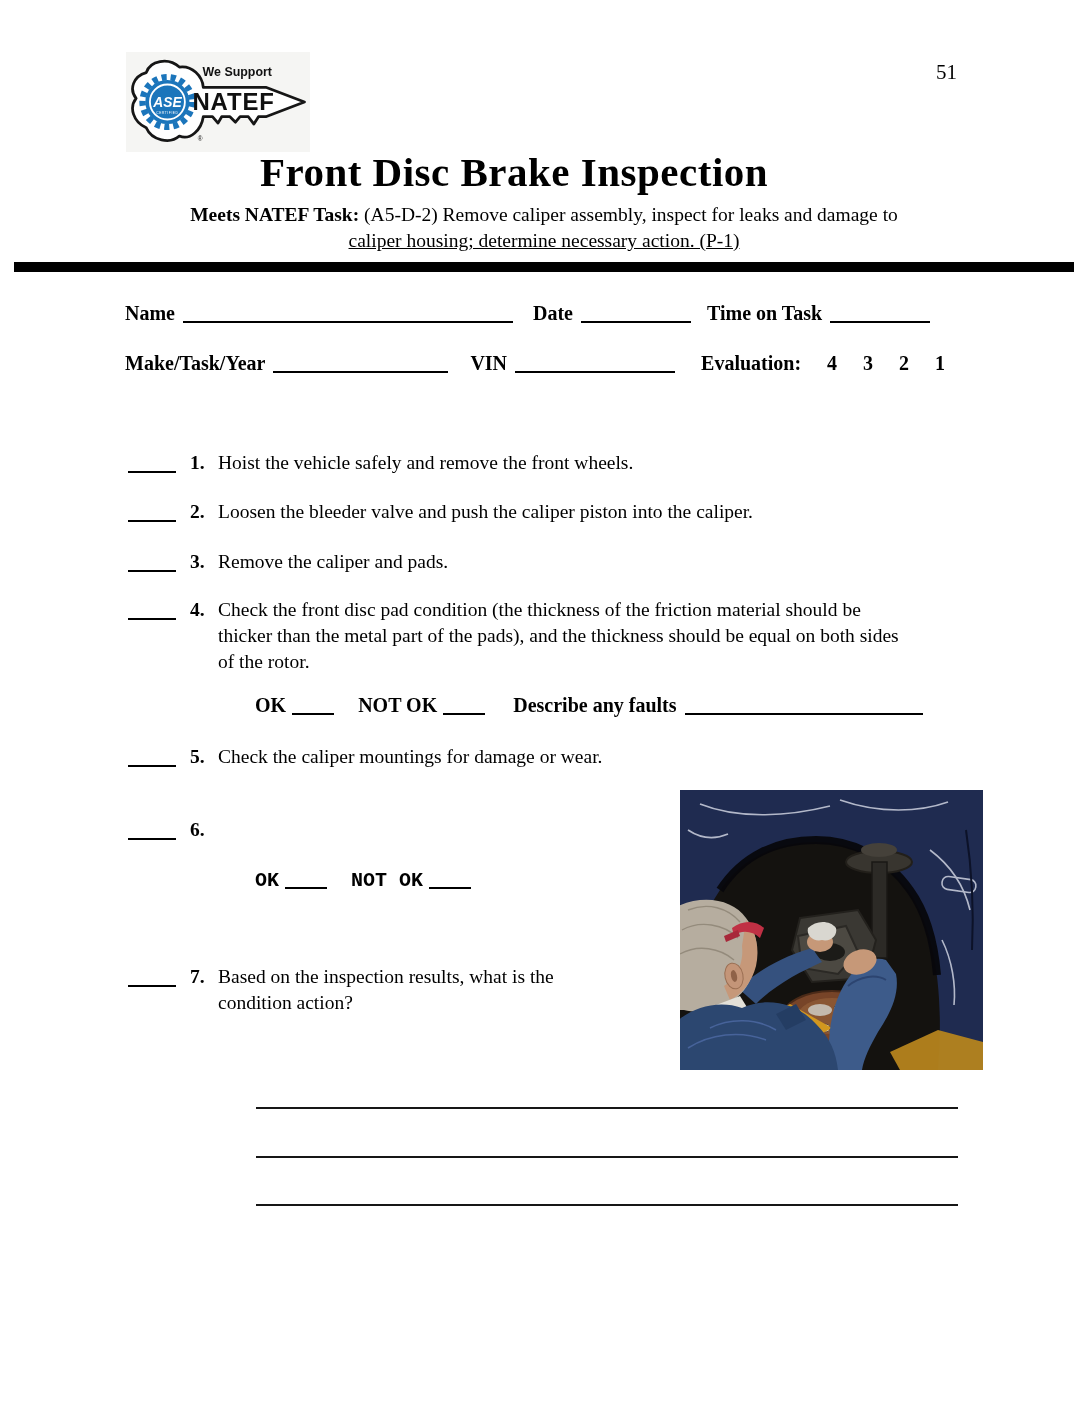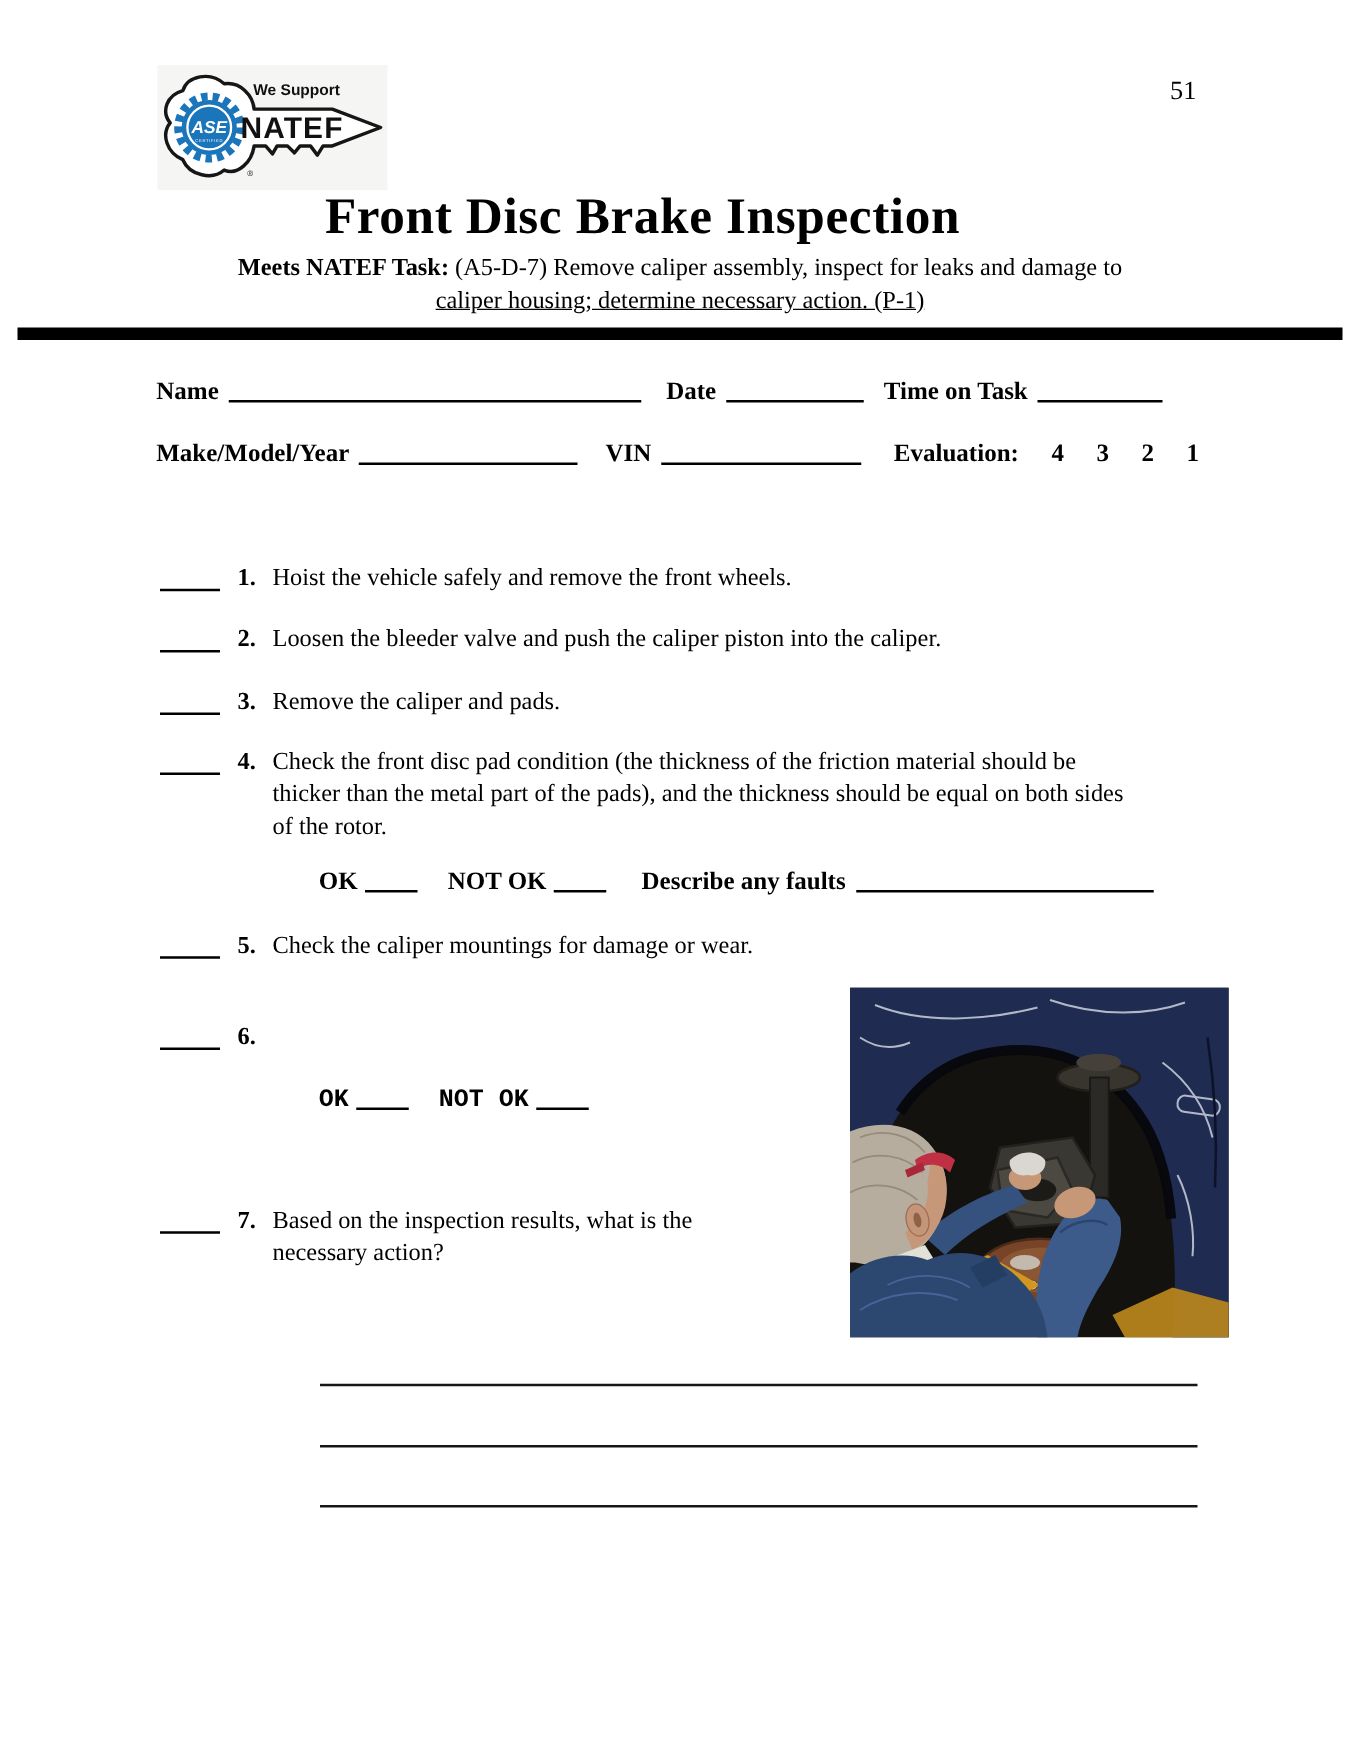--- a/index.html
+++ b/index.html
@@ -80,32 +80,32 @@
       <text x="121" y="22" text-anchor="middle" font-family="Liberation Sans, sans-serif" font-size="13.5" font-weight="bold" fill="#111">We Support</text>
       <text x="117" y="59" text-anchor="middle" font-family="Liberation Sans, sans-serif" font-size="26" font-weight="bold" letter-spacing="1" fill="#111">NATEF</text>
     </svg>
   </div>
 
   <div class="abs title">Front Disc Brake Inspection</div>
 
   <div class="abs subtitle sub1">
     <span class="bold">Meets NATEF Task:</span>
     <span> </span>
-    <span>(A5-D-7) Remove caliper assembly, inspect for leaks and damage to</span>
+    <span>(A5-D-2) Remove caliper assembly, inspect for leaks and damage to</span>
   </div>
   <div class="abs subtitle sub2">caliper housing; determine necessary action. (P-1)</div>
 
   <div class="abs rule"></div>
 
   <div class="abs form-row row1">
     <span>Name</span><span class="fblank w330"></span><span class="ml20">Date</span><span class="fblank w110"></span><span class="ml16">Time on Task</span><span class="fblank w100"></span>
   </div>
 
   <div class="abs form-row row2">
-    <span>Make/Model/Year</span><span class="fblank w175"></span><span class="ml22">VIN</span><span class="fblank w160"></span><span class="ml26">Evaluation:</span><span class="eval-num">4</span><span class="eval-num">3</span><span class="eval-num">2</span><span class="eval-num">1</span>
+    <span>Make/Task/Year</span><span class="fblank w175"></span><span class="ml22">VIN</span><span class="fblank w160"></span><span class="ml26">Evaluation:</span><span class="eval-num">4</span><span class="eval-num">3</span><span class="eval-num">2</span><span class="eval-num">1</span>
   </div>
 
   <div class="abs step s1">
     <span class="sblank"></span>
     <span class="snum">1.</span>
     <span class="stext">Hoist the vehicle safely and remove the front wheels.</span>
   </div>
   <div class="abs step s2">
     <span class="sblank"></span>
     <span class="snum">2.</span>
@@ -136,21 +136,21 @@
     <span class="snum">6.</span>
   </div>
 
   <div class="abs ok-row okr2">
     <span>OK</span><span class="okblank"></span><span class="gap24">NOT OK</span><span class="okblank"></span>
   </div>
 
   <div class="abs step s7">
     <span class="sblank"></span>
     <span class="snum">7.</span>
-    <span class="stext narrow">Based on the inspection results, what is the necessary action?</span>
+    <span class="stext narrow">Based on the inspection results, what is the condition action?</span>
   </div>
 
   <div class="abs photo">
     <svg viewBox="0 0 303 280" preserveAspectRatio="none">
       <rect width="303" height="280" fill="#14120f"></rect>
 
       <path d="M0,0 H303 V280 H258 C264,205 256,140 228,100 C204,68 170,52 136,52 C96,52 62,68 40,100 C24,124 16,150 14,180 L0,200 Z" fill="#1f2b50"></path>
       <path d="M40,100 C62,66 96,50 136,50 C172,50 206,66 230,100 C246,122 254,150 257,185" fill="none" stroke="#07070c" stroke-width="8" opacity="0.95"></path>
 
       <g fill="none" stroke="#d8dce8" stroke-width="1.6" opacity="0.8">

